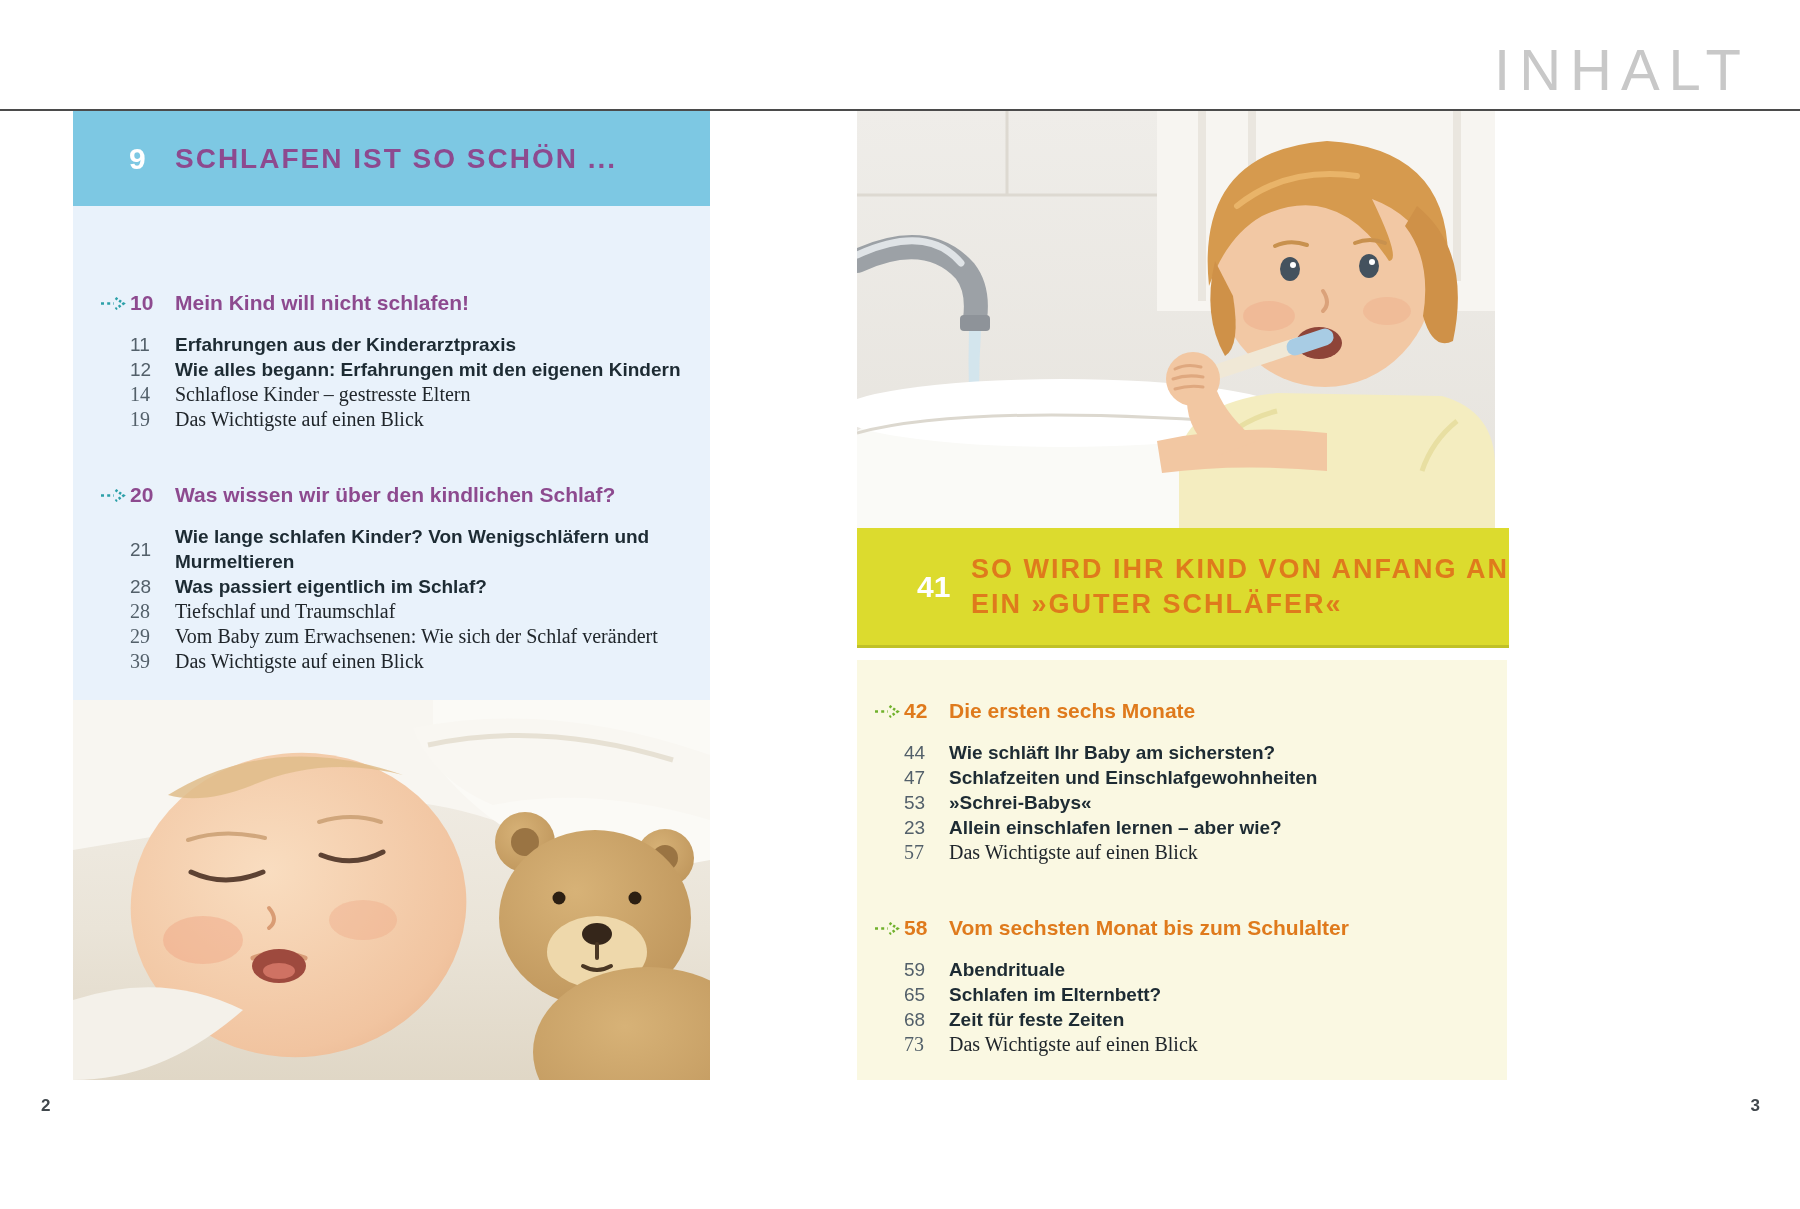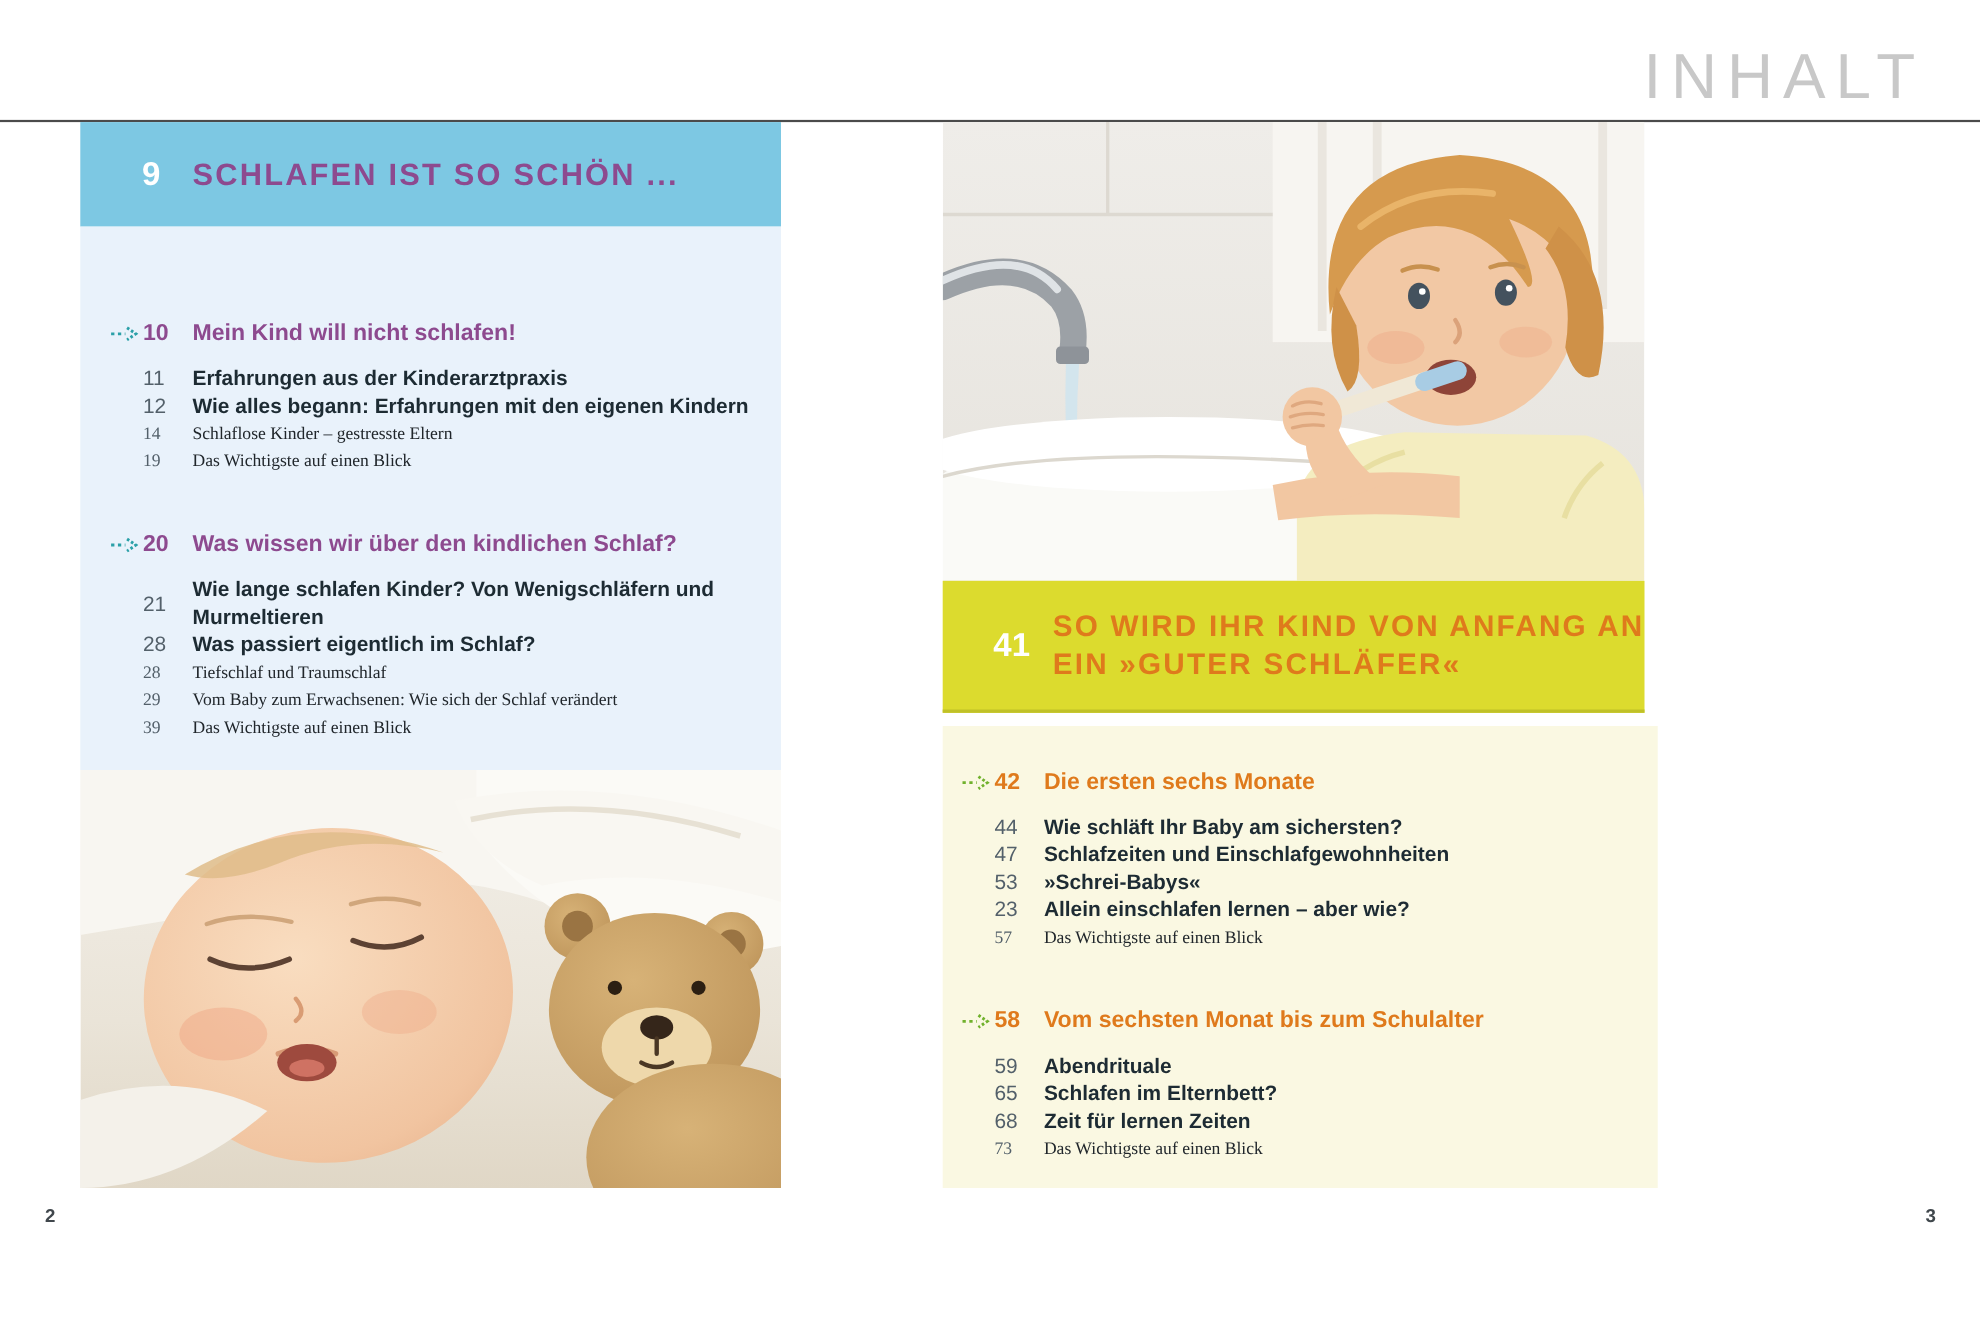--- a/index.html
+++ b/index.html
@@ -15,21 +15,21 @@
     letter-spacing:9px; color:var(--inhalt-gray,#c8c8c8);
   }
   .top-rule {
     position:absolute; left:0; top:109px; width:100%; height:2px;
     background:var(--rule-gray,#4b4b4b);
   }
 
   
   .band { position:absolute; display:flex; align-items:center; }
   .band-blue  { left:73px;  top:111px; width:637px; height:95px;  background:var(--chapter-blue,#7dc8e3); }
-  .band-yellow{ left:857px; top:528px; width:638px; height:117px; background:var(--chapter-yellow,#dcdb2e); border-bottom:3px solid #c0c127; }
+  .band-yellow{ left:857px; top:528px; width:638px; height:117px; background:var(--chapter-yellow,#dcdb2e); border-bottom:3px solid #c0c127;padding-left:14px; }
   .bnum { flex:none; width:46px; margin-left:56px; font-size:30px; font-weight:700; color:#ffffff; }
   .band-yellow .bnum { margin-left:46px; width:54px; }
   .btitle { font-size:28px; font-weight:700; letter-spacing:2px; }
   .band-blue .btitle { color:var(--chapter-purple,#8d4a8f); }
   .band-yellow .btitle { color:var(--accent-orange,#df7a1c); font-size:27px; line-height:35px; }
 
   
   .panel { position:absolute; box-sizing:border-box; }
   .panel-blue  { left:73px;  top:206px; width:637px; height:494px; background:var(--panel-blue,#e9f2fb);  padding:85px 14px 0 27px; }
   .panel-cream { left:857px; top:660px; width:650px; height:420px; background:var(--panel-cream,#faf8e2); padding:39px 14px 0 17px; }
@@ -40,21 +40,21 @@
   .panel-blue  .head .num, .panel-blue  .head .ttl { color:var(--chapter-purple,#8d4a8f); }
   .panel-cream .head .num, .panel-cream .head .ttl { color:var(--accent-orange,#df7a1c); }
   .arrow { display:flex; align-items:center; }
   .panel-blue  .arrow { color:var(--arrow-teal,#2ba0a8); }
   .panel-cream .arrow { color:var(--arrow-green,#70b12c); }
 
   .entries { margin-top:17px; }
   .entry { line-height:25px; font-size:19px; }
   .entry .num { color:var(--num-gray,#53606a); font-weight:400; }
   .entry .ttl { color:var(--text-dark,#1d2b33); font-weight:700; }
-  .entry.serif { font-family:"Liberation Serif", serif; font-size:16px; }
+  .entry.serif { font-family:"Liberation Serif", serif; font-size:20px; }
   .entry.serif .ttl { font-weight:400; color:#20262b; }
   .sec + .sec { margin-top:51px; }
 
   
   .photo { position:absolute; overflow:hidden; }
   .photo svg { display:block; width:100%; height:100%; }
   .photo-left  { left:73px;  top:700px; width:637px; height:380px; }
   .photo-right { left:857px; top:111px; width:638px; height:417px; }
 
   
@@ -319,21 +319,21 @@
           <span class="ttl">Abendrituale</span>
         </div>
         <div class="trow entry">
           <span></span>
           <span class="num">65</span>
           <span class="ttl">Schlafen im Elternbett?</span>
         </div>
         <div class="trow entry">
           <span></span>
           <span class="num">68</span>
-          <span class="ttl">Zeit für lernen Zeiten</span>
+          <span class="ttl">Zeit für feste Zeiten</span>
         </div>
         <div class="trow entry serif">
           <span></span>
           <span class="num">73</span>
           <span class="ttl">Das Wichtigste auf einen Blick</span>
         </div>
       </div>
     </div>
   </div>
 

